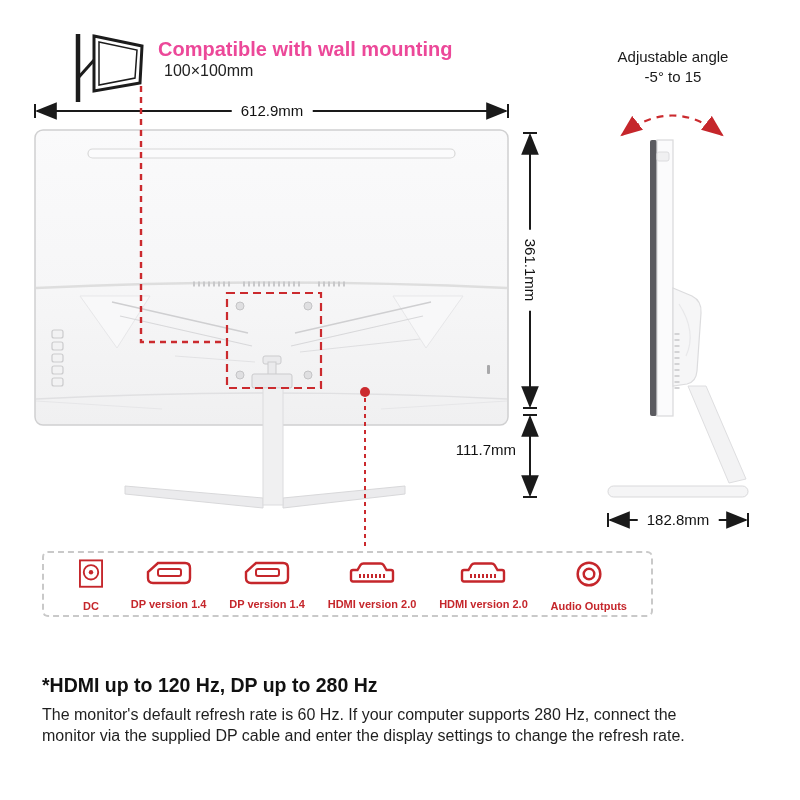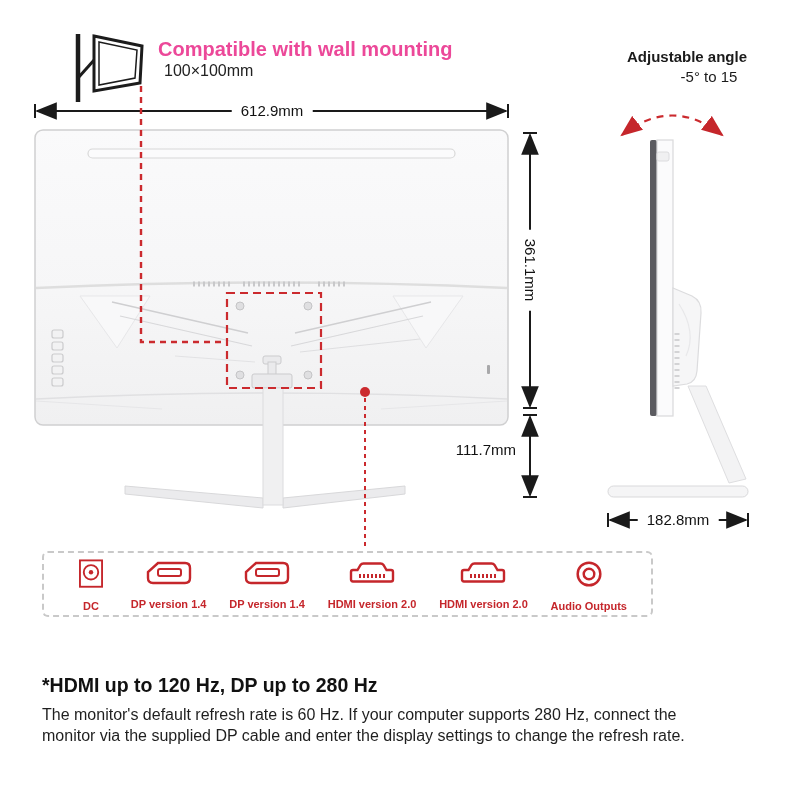--- a/index.html
+++ b/index.html
@@ -146,22 +146,22 @@
   <g stroke="#1a1a1a" stroke-width="2">
     <path d="M608 513 V527"></path>
       <path d="M748 513 V527"></path>
     <path d="M610 520 H746" marker-start="url(#arrB)" marker-end="url(#arrB)"></path>
   </g>
 </svg>
 
 <div class="txt header-title" style="left:158px;top:38px;">Compatible with wall mounting</div>
 <div class="txt header-sub" style="left:158px;top:62px;">100×100mm</div>
 
-<div class="txt angle-txt" style="left:687px;top:48px;font-weight:bold;">Adjustable angle</div>
-<div class="txt angle-txt" style="left:673px;top:68px;margin-left:36px;">-5° to 15</div>
+<div class="txt angle-txt" style="left:673px;top:48px;">Adjustable angle</div>
+<div class="txt angle-txt" style="left:673px;top:68px;">-5° to 15</div>
 
 <div class="txt dim-label" style="left:272px;top:102px;transform:translateX(-50%);">612.9mm</div>
 <div class="txt dim-label" style="left:530px;top:270px;transform:translate(-50%,-50%) rotate(90deg);">361.1mm</div>
 <div class="txt dim-label" style="left:516px;top:441px;transform:translateX(-100%);padding:0;">111.7mm</div>
 <div class="txt dim-label" style="left:678px;top:511px;transform:translateX(-50%);">182.8mm</div>
 
 <div class="ports-box">
 
   <div class="port">
     <svg width="34" height="34" viewBox="0 0 40 40" fill="none" stroke="#c5262b" stroke-width="2.2">

